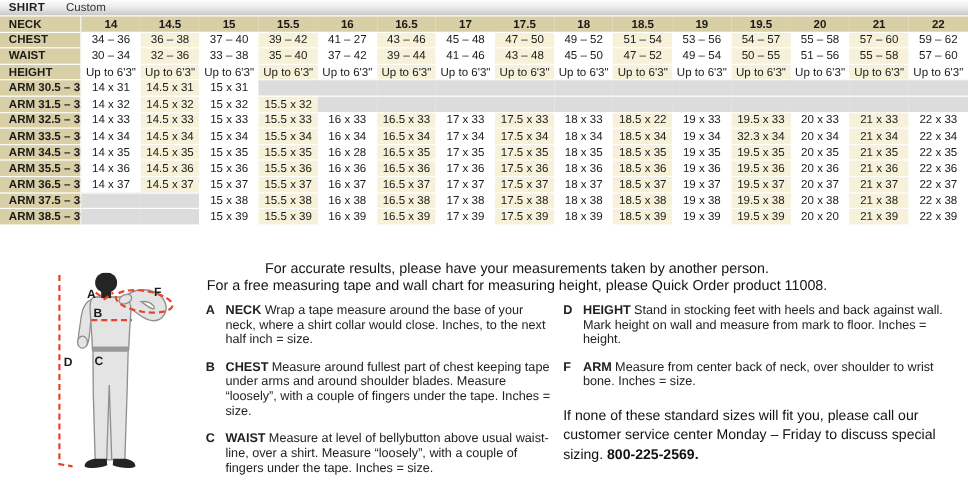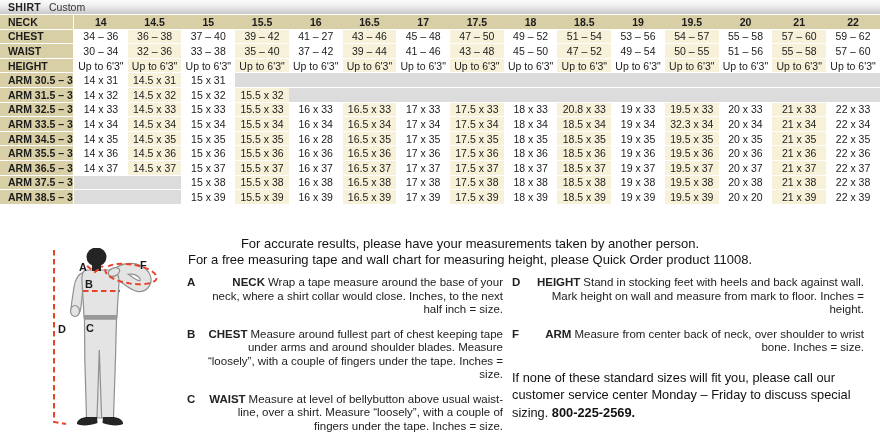--- a/index.html
+++ b/index.html
@@ -4,21 +4,21 @@
 <style>
   html,body{margin:0;padding:0;background:#fff;}
   .page{position:relative;width:880px;height:445px;overflow:hidden;
         font-family:"Liberation Sans",sans-serif;color:#1b1b1b;background:#fff;}
 
   
   .titlebar{position:absolute;top:0;left:0;width:880px;height:14px;box-sizing:border-box;
             background:linear-gradient(180deg,#fcfcfc 0%,#ededed 45%,#c7c7c7 100%);
             display:flex;align-items:center;padding-left:8px;font-size:10.5px;color:#222;}
   .tb-title{font-weight:bold;letter-spacing:.3px;}
-  .tb-sub{margin-left:8px;color:#333;}
+  .tb-sub{margin-left:19px;color:#333;}
 
   
   .size-table{position:absolute;top:14px;left:0;width:880px;border-collapse:separate;
               border-spacing:0;table-layout:fixed;font-size:10.5px;color:#1b1b1b;}
   .size-table td{height:14.6px;padding:0;text-align:center;vertical-align:middle;
                  border-top:1px solid #fff;white-space:nowrap;overflow:hidden;box-sizing:border-box;}
   .size-table .lbl{width:74px;text-align:left;padding-left:8px;font-weight:bold;
                    background:#d9cfa6;border-right:1px solid #fff;}
   .size-table tr.hdr td{background:#d9cfa6;font-weight:bold;}
   .size-table td.dc.even{background:#ffffff;}
@@ -32,21 +32,21 @@
   
   .figure{position:absolute;left:42px;top:248px;}
   .figure text{font-family:"Liberation Sans",sans-serif;font-size:11px;font-weight:bold;fill:#1a1a1a;}
 
   
   .col{position:absolute;top:276px;}
   .col-left{left:187px;width:316px;}
   .col-right{left:512px;width:352px;}
   .item{display:flex;margin-bottom:11px;font-size:11.5px;line-height:13.5px;color:#222;}
   .item .letter{width:18px;flex:none;font-weight:bold;}
-  .item .para{flex:1;text-align:right;}
+  .item .para{flex:1;}
   .item .para b{font-weight:bold;margin-right:3px;}
   .note{margin-top:14px;font-size:12.8px;line-height:17.5px;color:#111;}
   .note b{font-weight:bold;}
 </style>
 </head>
 <body>
 
 <div class="page">
 
   <div class="titlebar">
@@ -168,21 +168,21 @@
           <td class="lbl">ARM 32.5 – 33</td>
           <td class="dc even">14 x 33</td>
           <td class="dc odd">14.5 x 33</td>
           <td class="dc even">15 x 33</td>
           <td class="dc odd">15.5 x 33</td>
           <td class="dc even">16 x 33</td>
           <td class="dc odd">16.5 x 33</td>
           <td class="dc even">17 x 33</td>
           <td class="dc odd">17.5 x 33</td>
           <td class="dc even">18 x 33</td>
-          <td class="dc odd">20.8 x 33</td>
+          <td class="dc odd">18.5 x 22</td>
           <td class="dc even">19 x 33</td>
           <td class="dc odd">19.5 x 33</td>
           <td class="dc even">20 x 33</td>
           <td class="dc odd">21 x 33</td>
           <td class="dc even">22 x 33</td>
         </tr>
         <tr>
           <td class="lbl">ARM 33.5 – 34</td>
           <td class="dc even">14 x 34</td>
           <td class="dc odd">14.5 x 34</td>

